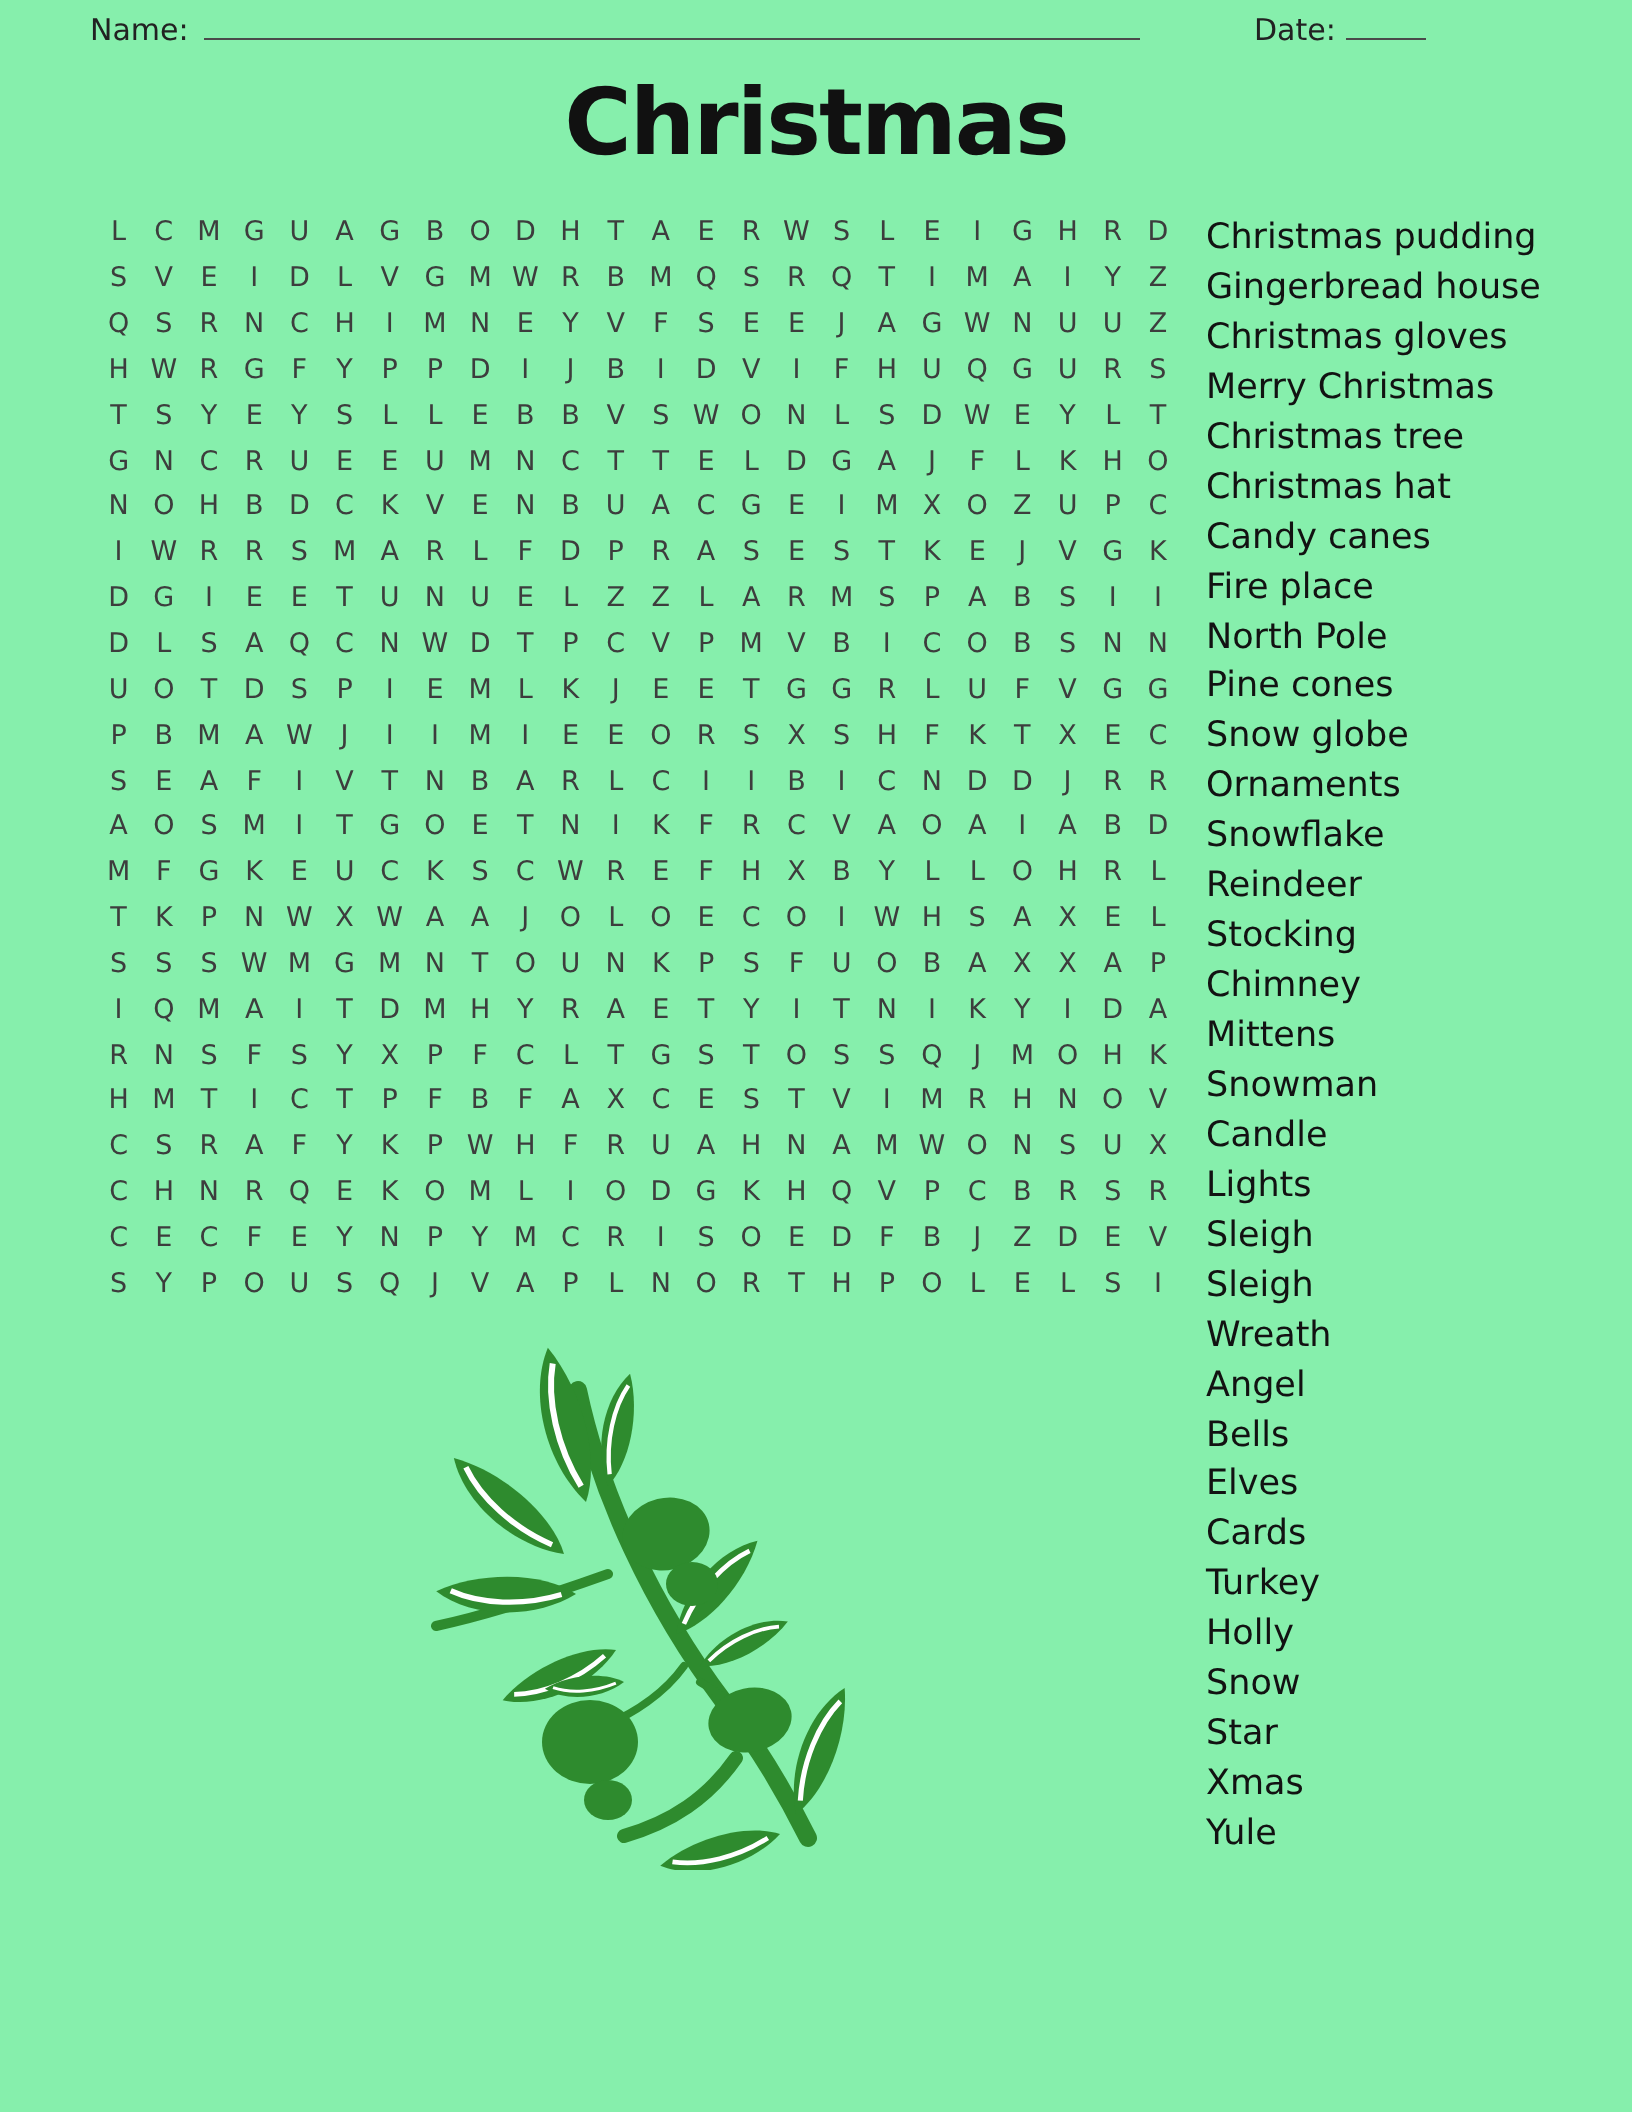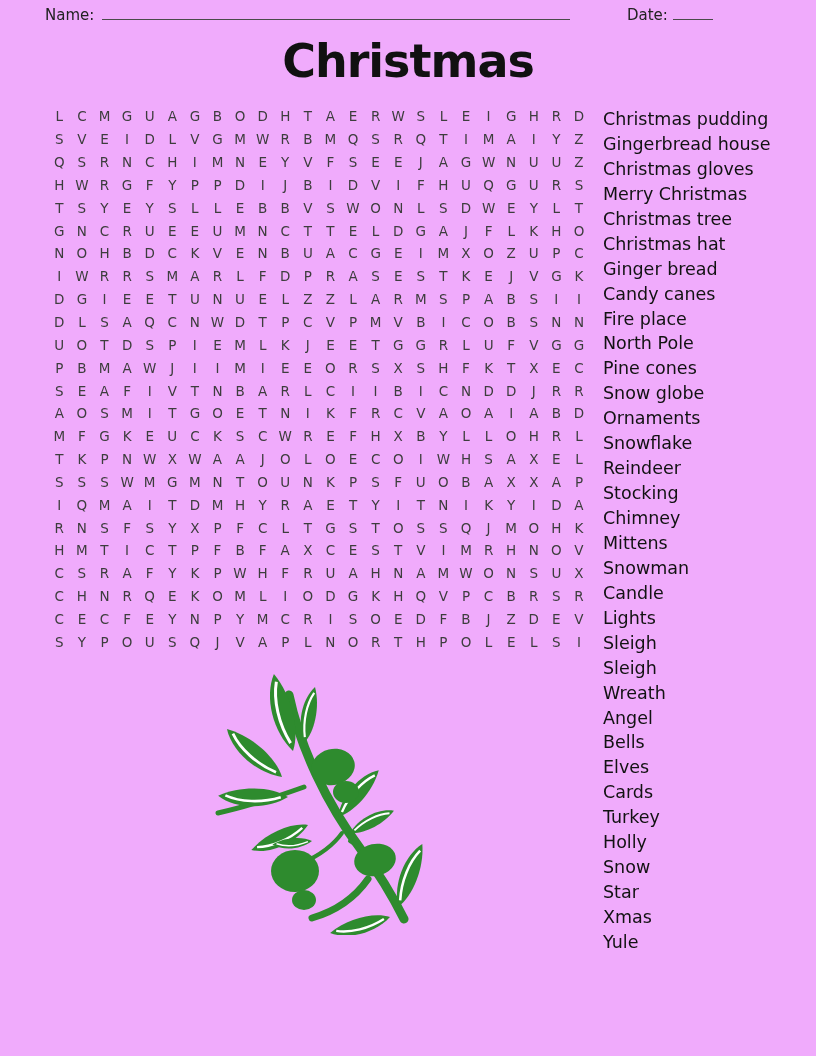--- a/index.html
+++ b/index.html
@@ -1,18 +1,18 @@
 <!DOCTYPE html>
 <html><head>
 <meta charset="utf-8">
 <style>
   html,body{margin:0;padding:0;background:#e9e9e9;}
   .page{
     position:relative;width:816px;height:1056px;margin:0 auto;
-    background:#f0abfc;overflow:hidden;
+    background:#86efac;overflow:hidden;
     font-family:"DejaVu Sans","Liberation Sans",sans-serif;
   }
   
   .hdr-label{position:absolute;top:6px;font-size:15px;color:#222;}
   .name-label{left:45px;}
   .date-label{left:627px;}
   .rule{position:absolute;top:1px;height:18px;border-bottom:1.4px solid #4a4a4a;}
   .name-rule{left:102px;width:468px;}
   .date-rule{left:673px;width:40px;}
   
@@ -627,21 +627,20 @@
       <span class="cell">I</span>
     </div>
 
   <ul class="words" style="color: rgb(18, 18, 18);">
       <li>Christmas pudding</li>
       <li>Gingerbread house</li>
       <li>Christmas gloves</li>
       <li>Merry Christmas</li>
       <li>Christmas tree</li>
       <li>Christmas hat</li>
-      <li>Ginger bread</li>
       <li>Candy canes</li>
       <li>Fire place</li>
       <li>North Pole</li>
       <li>Pine cones</li>
       <li>Snow globe</li>
       <li>Ornaments</li>
       <li>Snowflake</li>
       <li>Reindeer</li>
       <li>Stocking</li>
       <li>Chimney</li>

